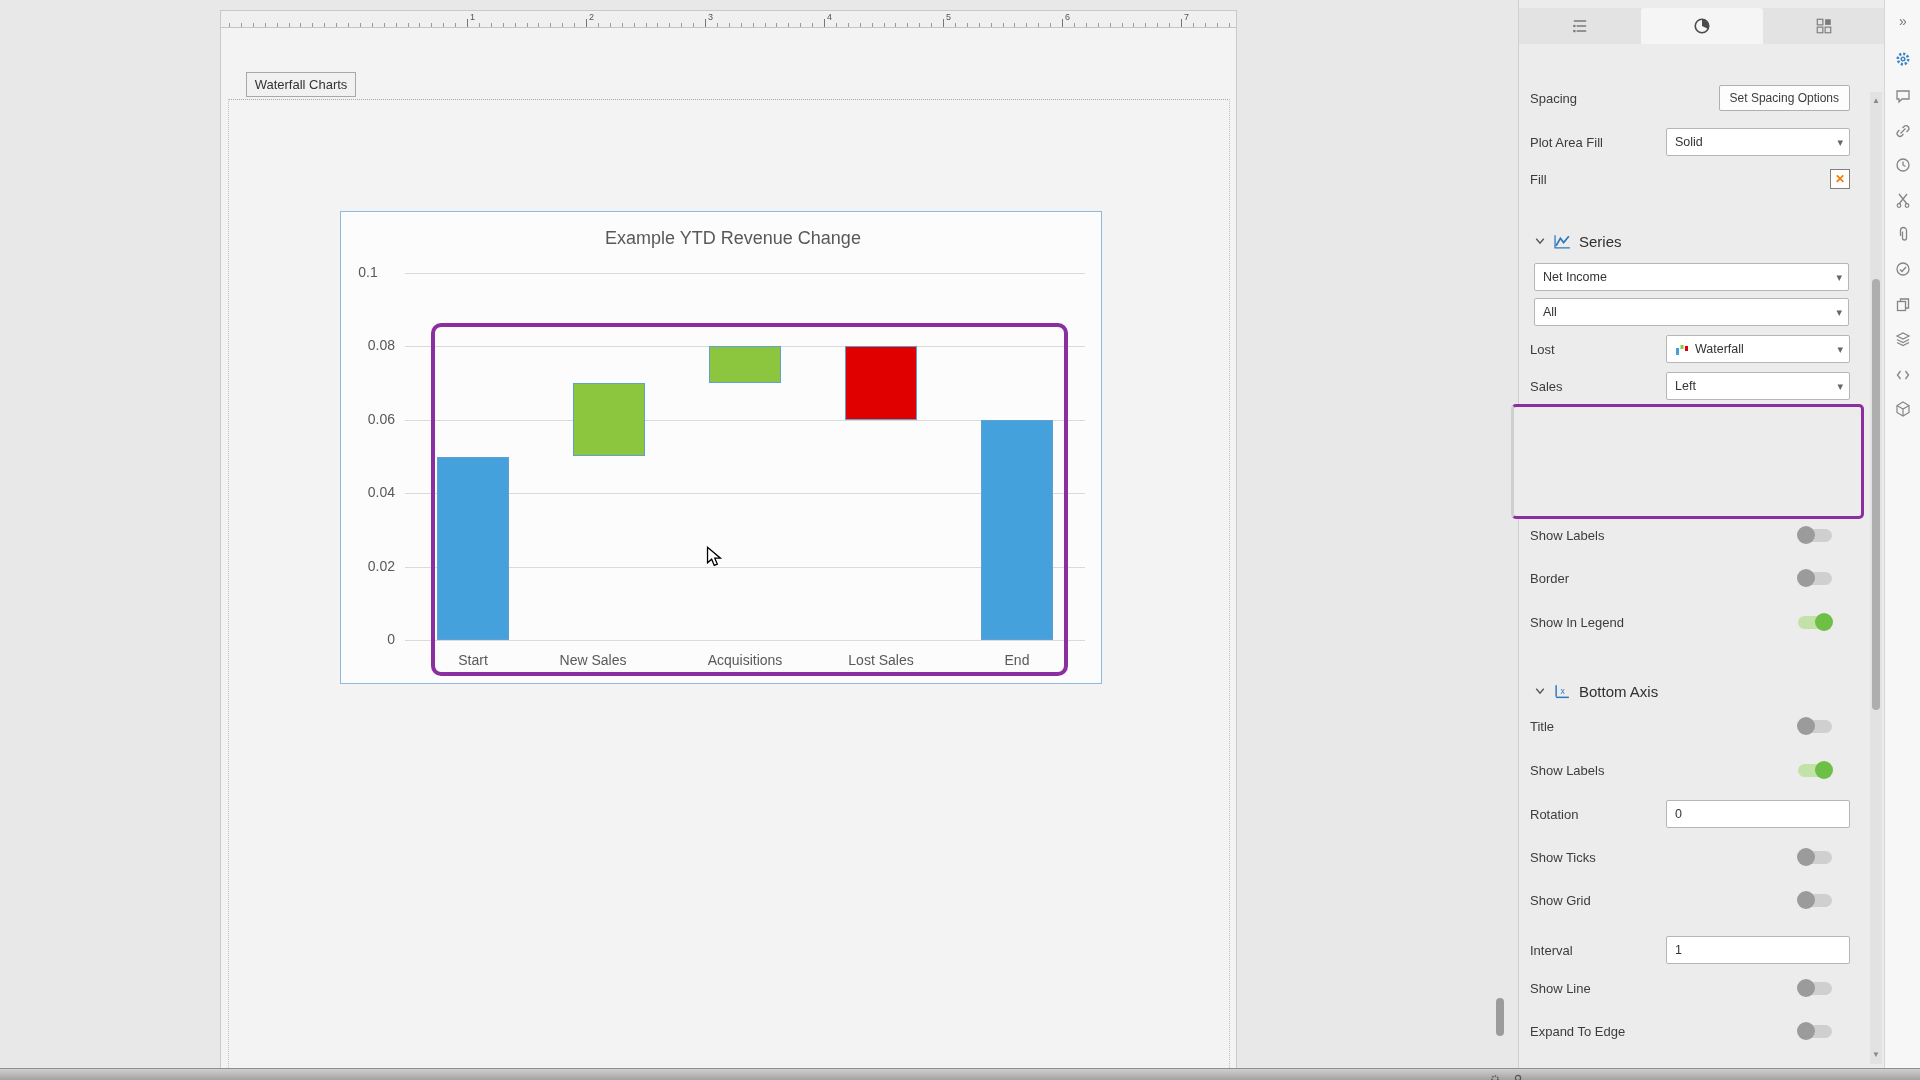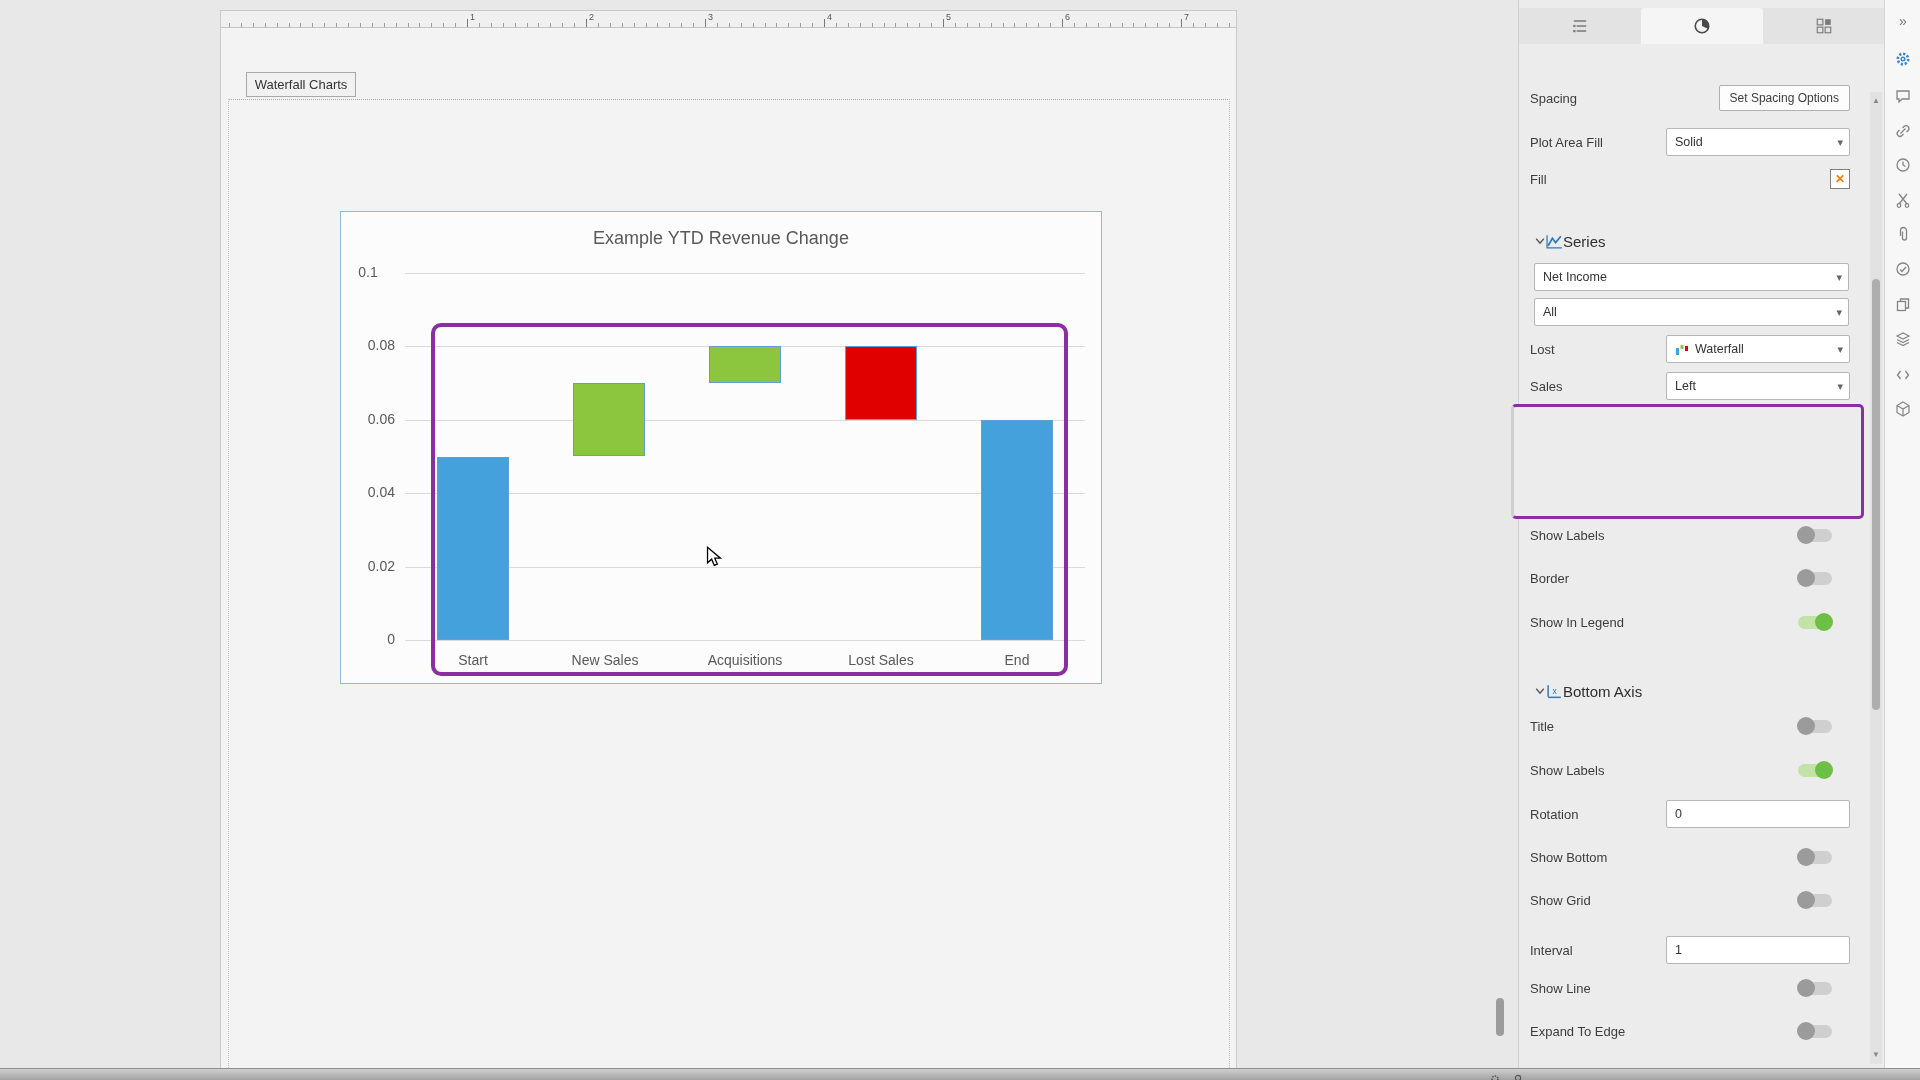--- a/index.html
+++ b/index.html
@@ -16,21 +16,21 @@
   .rnum{position:absolute;top:1px;font-size:9px;color:#555}
   .section-tab{position:absolute;left:25px;top:61px;width:110px;height:25px;
     background:#f1f1f1;border:1px solid #a8a8a8;display:flex;align-items:center;
     justify-content:center;font-size:13px;color:#333}
   .dotted-h{position:absolute;left:7px;top:88px;width:1002px;border-top:1px dotted #a8a8a8}
   .dotted-v{position:absolute;top:88px;bottom:0;border-left:1px dotted #c0c0c0}
 
   
   #chart-box{position:absolute;left:340px;top:211px;width:762px;height:473px;
     background:#fcfcfc;border:1px solid #8FB9DD;z-index:2}
-  .chart-title{position:absolute;top:16px;left:0;width:100%;text-align:center;
+  .chart-title{position:absolute;top:16px;left:12px;width:100%;text-align:center;
     font-size:18px;color:#595959}
   .gridline{position:absolute;height:1px;background:#dadada}
   .ytick{position:absolute;width:54px;text-align:right;font-size:14px;color:#595959}
   .bar{position:absolute;border:1px solid #5f9fd3}
   .xtick{position:absolute;top:440px;text-align:center;font-size:14px;color:#595959}
 
   .purple-box{position:absolute;border:4px solid #8B2FA0;border-radius:10px;z-index:5}
   .purple-box.panel{border-width:3px;border-radius:5px}
   .cursor{position:absolute;z-index:10}
   .canvas-vscroll{position:absolute;left:1496px;top:998px;width:8px;height:38px;
@@ -62,21 +62,21 @@
   .toggle{width:34px;height:13px;border-radius:7px;background:#cfcfcf;position:relative;
     margin-right:18px;flex:none}
   .toggle::after{content:"";position:absolute;top:-3px;left:-1px;width:18px;height:18px;
     border-radius:50%;background:#9b9b9b}
   .toggle.on{background:#c2e2a8}
   .toggle.on::after{left:auto;right:-1px;background:#6DBF45}
   .swatch{width:20px;height:20px;border:1px solid #808080;margin-right:4px;flex:none}
   .swatch.fill-swatch{background:#fff;display:flex;align-items:center;justify-content:center;
     color:#f07d00;font-size:12px;font-weight:bold;margin-right:0}
   .psection{position:absolute;left:1534px;height:28px;display:flex;align-items:center;
-    font-size:15px;color:#2f2f2f;z-index:1}
+    gap:8px;font-size:15px;color:#2f2f2f;z-index:1}
   .pscroll-track{position:absolute;left:1870px;top:92px;width:12px;height:972px;background:#e2e2e2}
   .pscroll-thumb{position:absolute;left:1872px;top:279px;width:8px;height:431px;
     border-radius:4px;background:#aeaeae;z-index:2}
   .scroll-arrow{position:absolute;left:1871px;width:10px;text-align:center;font-size:8px;
     color:#888;z-index:3}
 
   
   .right-strip{position:absolute;left:1884px;top:0;width:36px;height:1068px;
     background:#f7f7f7;border-left:1px solid #d5d5d5}
   .strip-icon{position:absolute;left:9px;width:18px;height:18px;display:flex;
@@ -210,21 +210,21 @@
     <div class="ytick" style="left: 0px; top: 198.8px;">0.06</div>
     <div class="gridline" style="left: 64px; width: 680px; top: 281.2px;"></div>
     <div class="ytick" style="left: 0px; top: 272.2px;">0.04</div>
     <div class="gridline" style="left: 64px; width: 680px; top: 354.6px;"></div>
     <div class="ytick" style="left: 0px; top: 345.6px;">0.02</div>
     <div class="gridline" style="left: 64px; width: 680px; top: 428px;"></div>
     <div class="ytick" style="left: 0px; top: 419px;">0</div>
     <div class="bar" style="left: 96px; width: 72px; top: 244.5px; height: 183.5px; background: rgb(69, 161, 220);"></div>
     <div class="xtick" style="left: 64px; width: 136px;">Start</div>
     <div class="bar" style="left: 232px; width: 72px; top: 171.1px; height: 73.4px; background: rgb(140, 198, 62);"></div>
-    <div class="xtick" style="left: 196px; width: 136px;">New Sales</div>
+    <div class="xtick" style="left: 184px; width: 136px;">New Sales</div>
     <div class="bar" style="left: 368px; width: 72px; top: 134.4px; height: 36.7px; background: rgb(140, 198, 62);"></div>
     <div class="xtick" style="left: 336px; width: 136px;">Acquisitions</div>
     <div class="bar" style="left: 504px; width: 72px; top: 134.4px; height: 73.4px; background: rgb(224, 0, 0);"></div>
     <div class="xtick" style="left: 472px; width: 136px;">Lost Sales</div>
     <div class="bar" style="left: 640px; width: 72px; top: 207.8px; height: 220.2px; background: rgb(69, 161, 220);"></div>
     <div class="xtick" style="left: 608px; width: 136px;">End</div>
   </div>
 
 <div class="purple-box" style="left:431px;top:323px;width:637px;height:353px"></div>
 
@@ -367,21 +367,21 @@
 </div>
 <div class="prow" style="top:756px">
   <span class="plabel">Show Labels</span>
   <span class="toggle on"></span>
 </div>
 <div class="prow" style="top:800px">
   <span class="plabel">Rotation</span>
   <input class="pinput" value="0" style="">
 </div>
 <div class="prow" style="top:843px">
-  <span class="plabel">Show Bottom</span>
+  <span class="plabel">Show Ticks</span>
   <span class="toggle"></span>
 </div>
 <div class="prow" style="top:886px">
   <span class="plabel">Show Grid</span>
   <span class="toggle"></span>
 </div>
 <div class="prow" style="top:936px">
   <span class="plabel">Interval</span>
   <input class="pinput" value="1" style="">
 </div>

